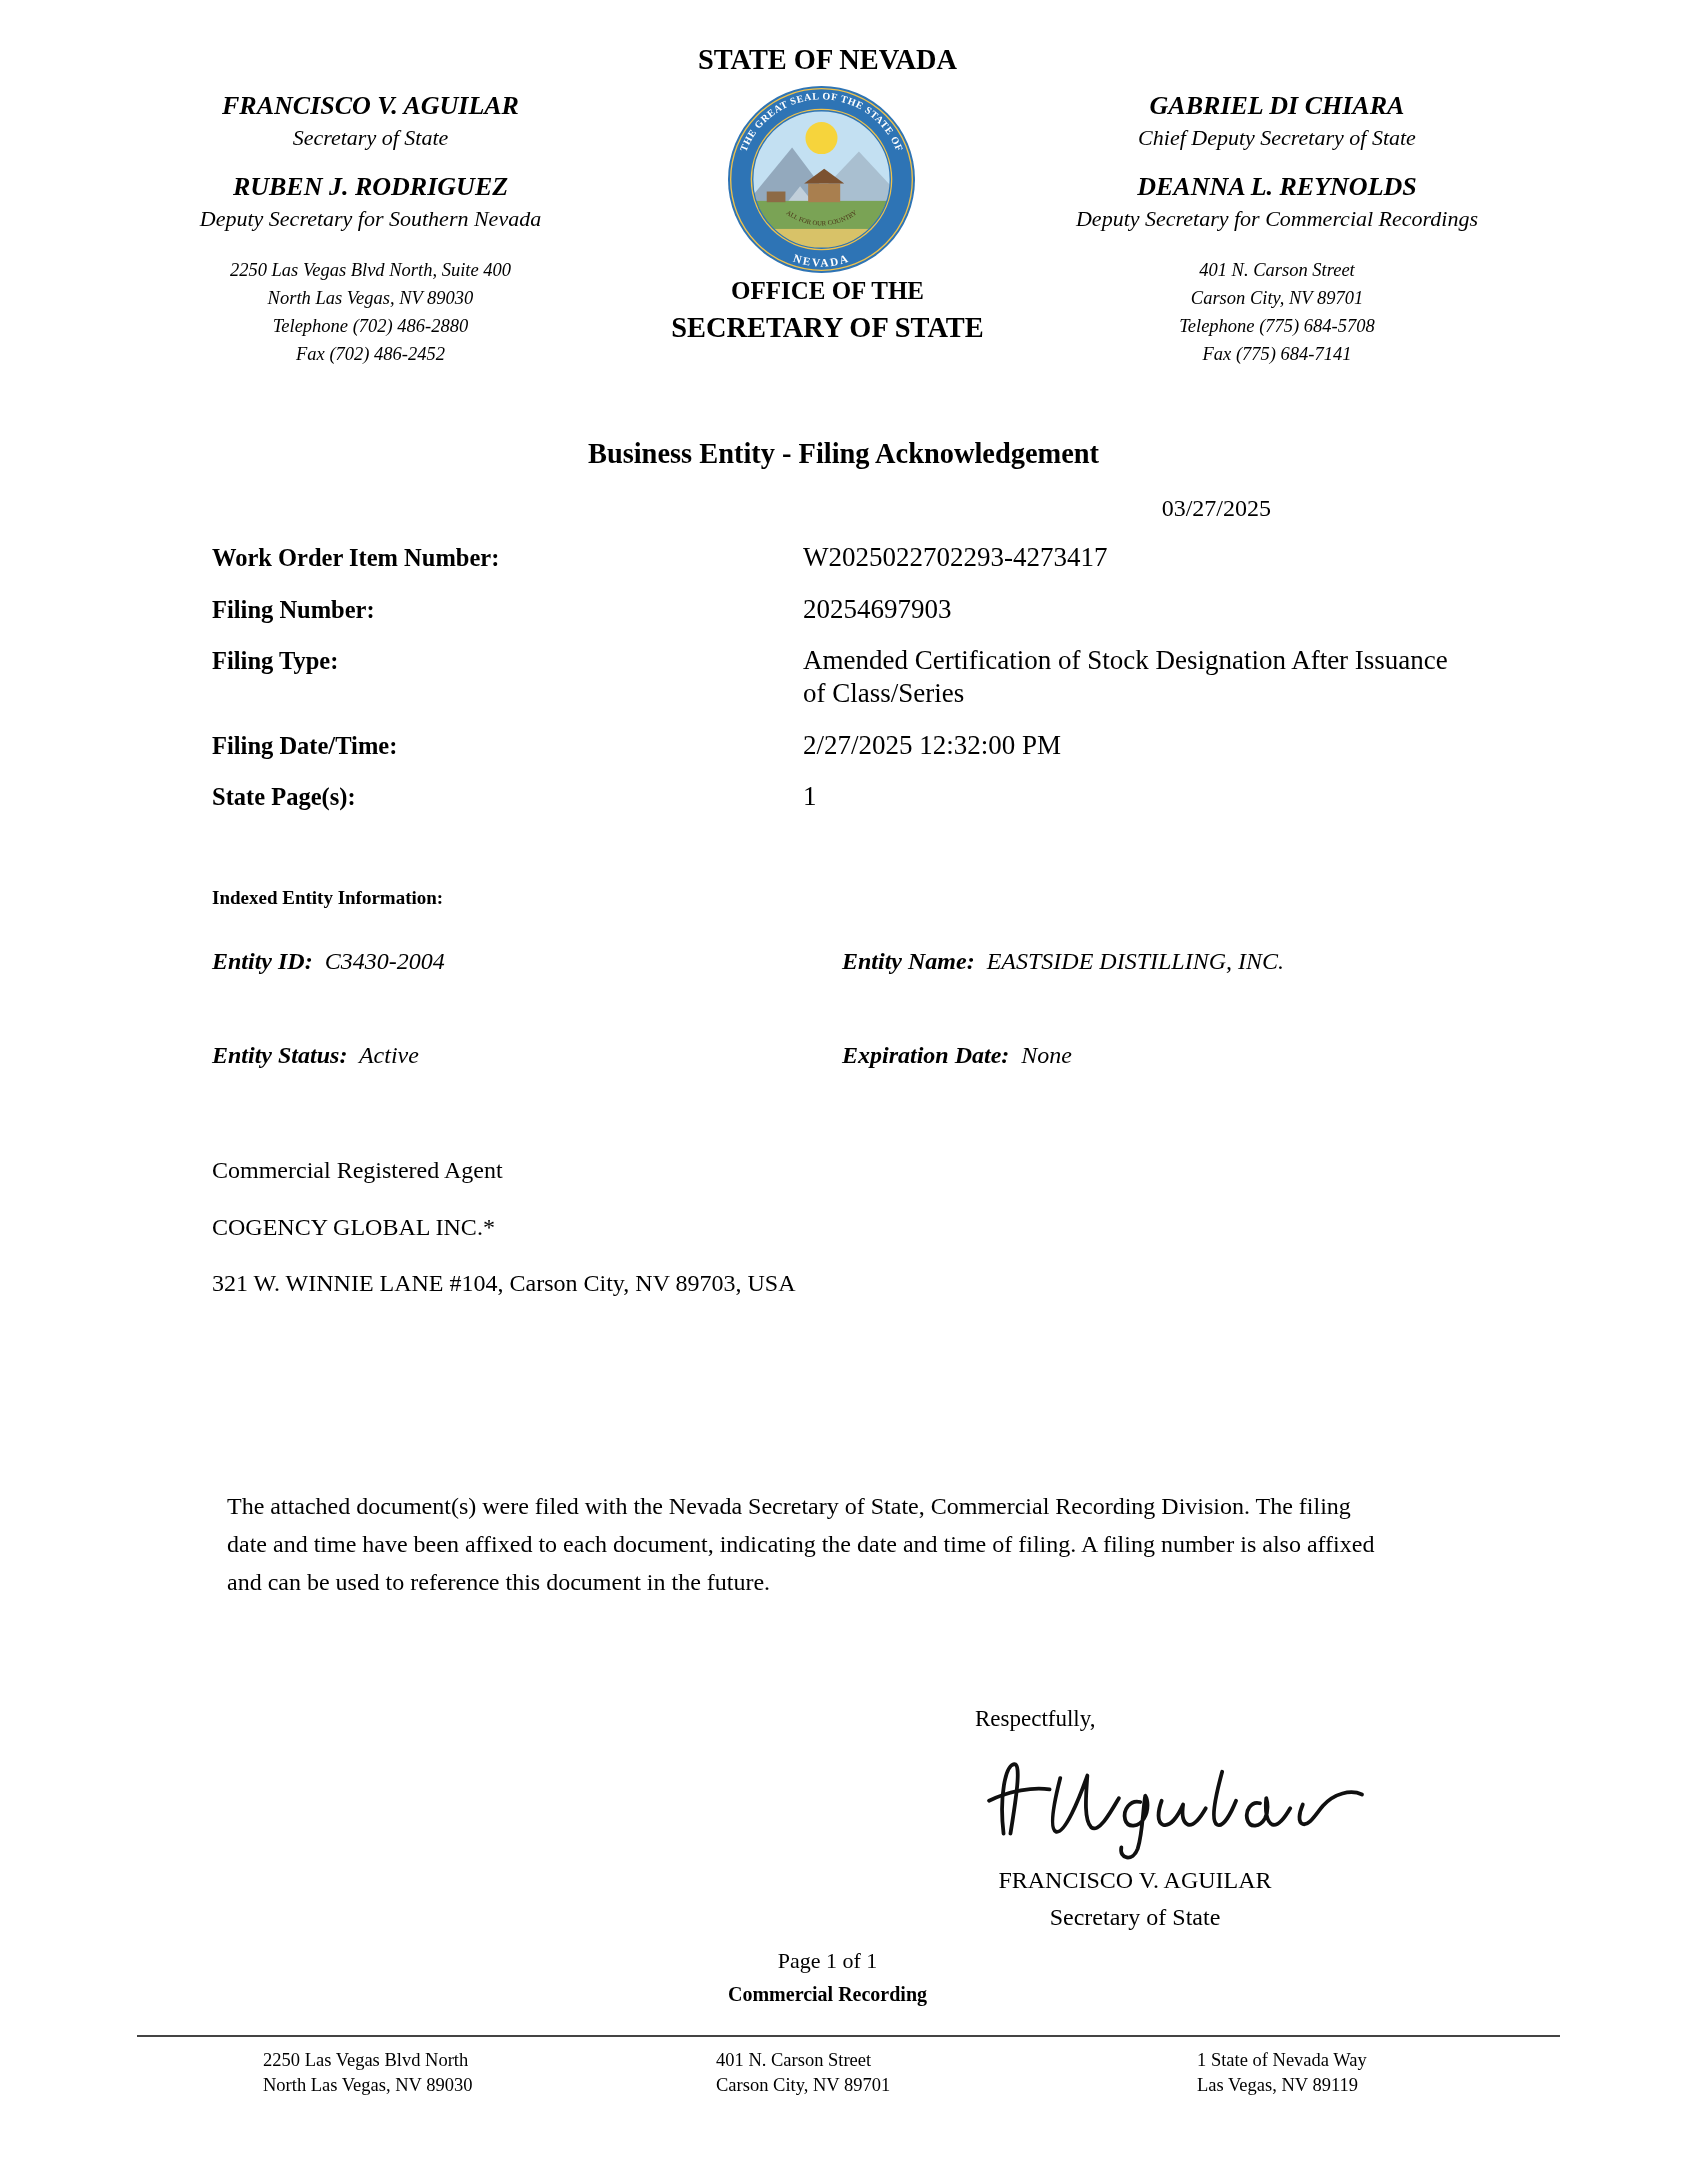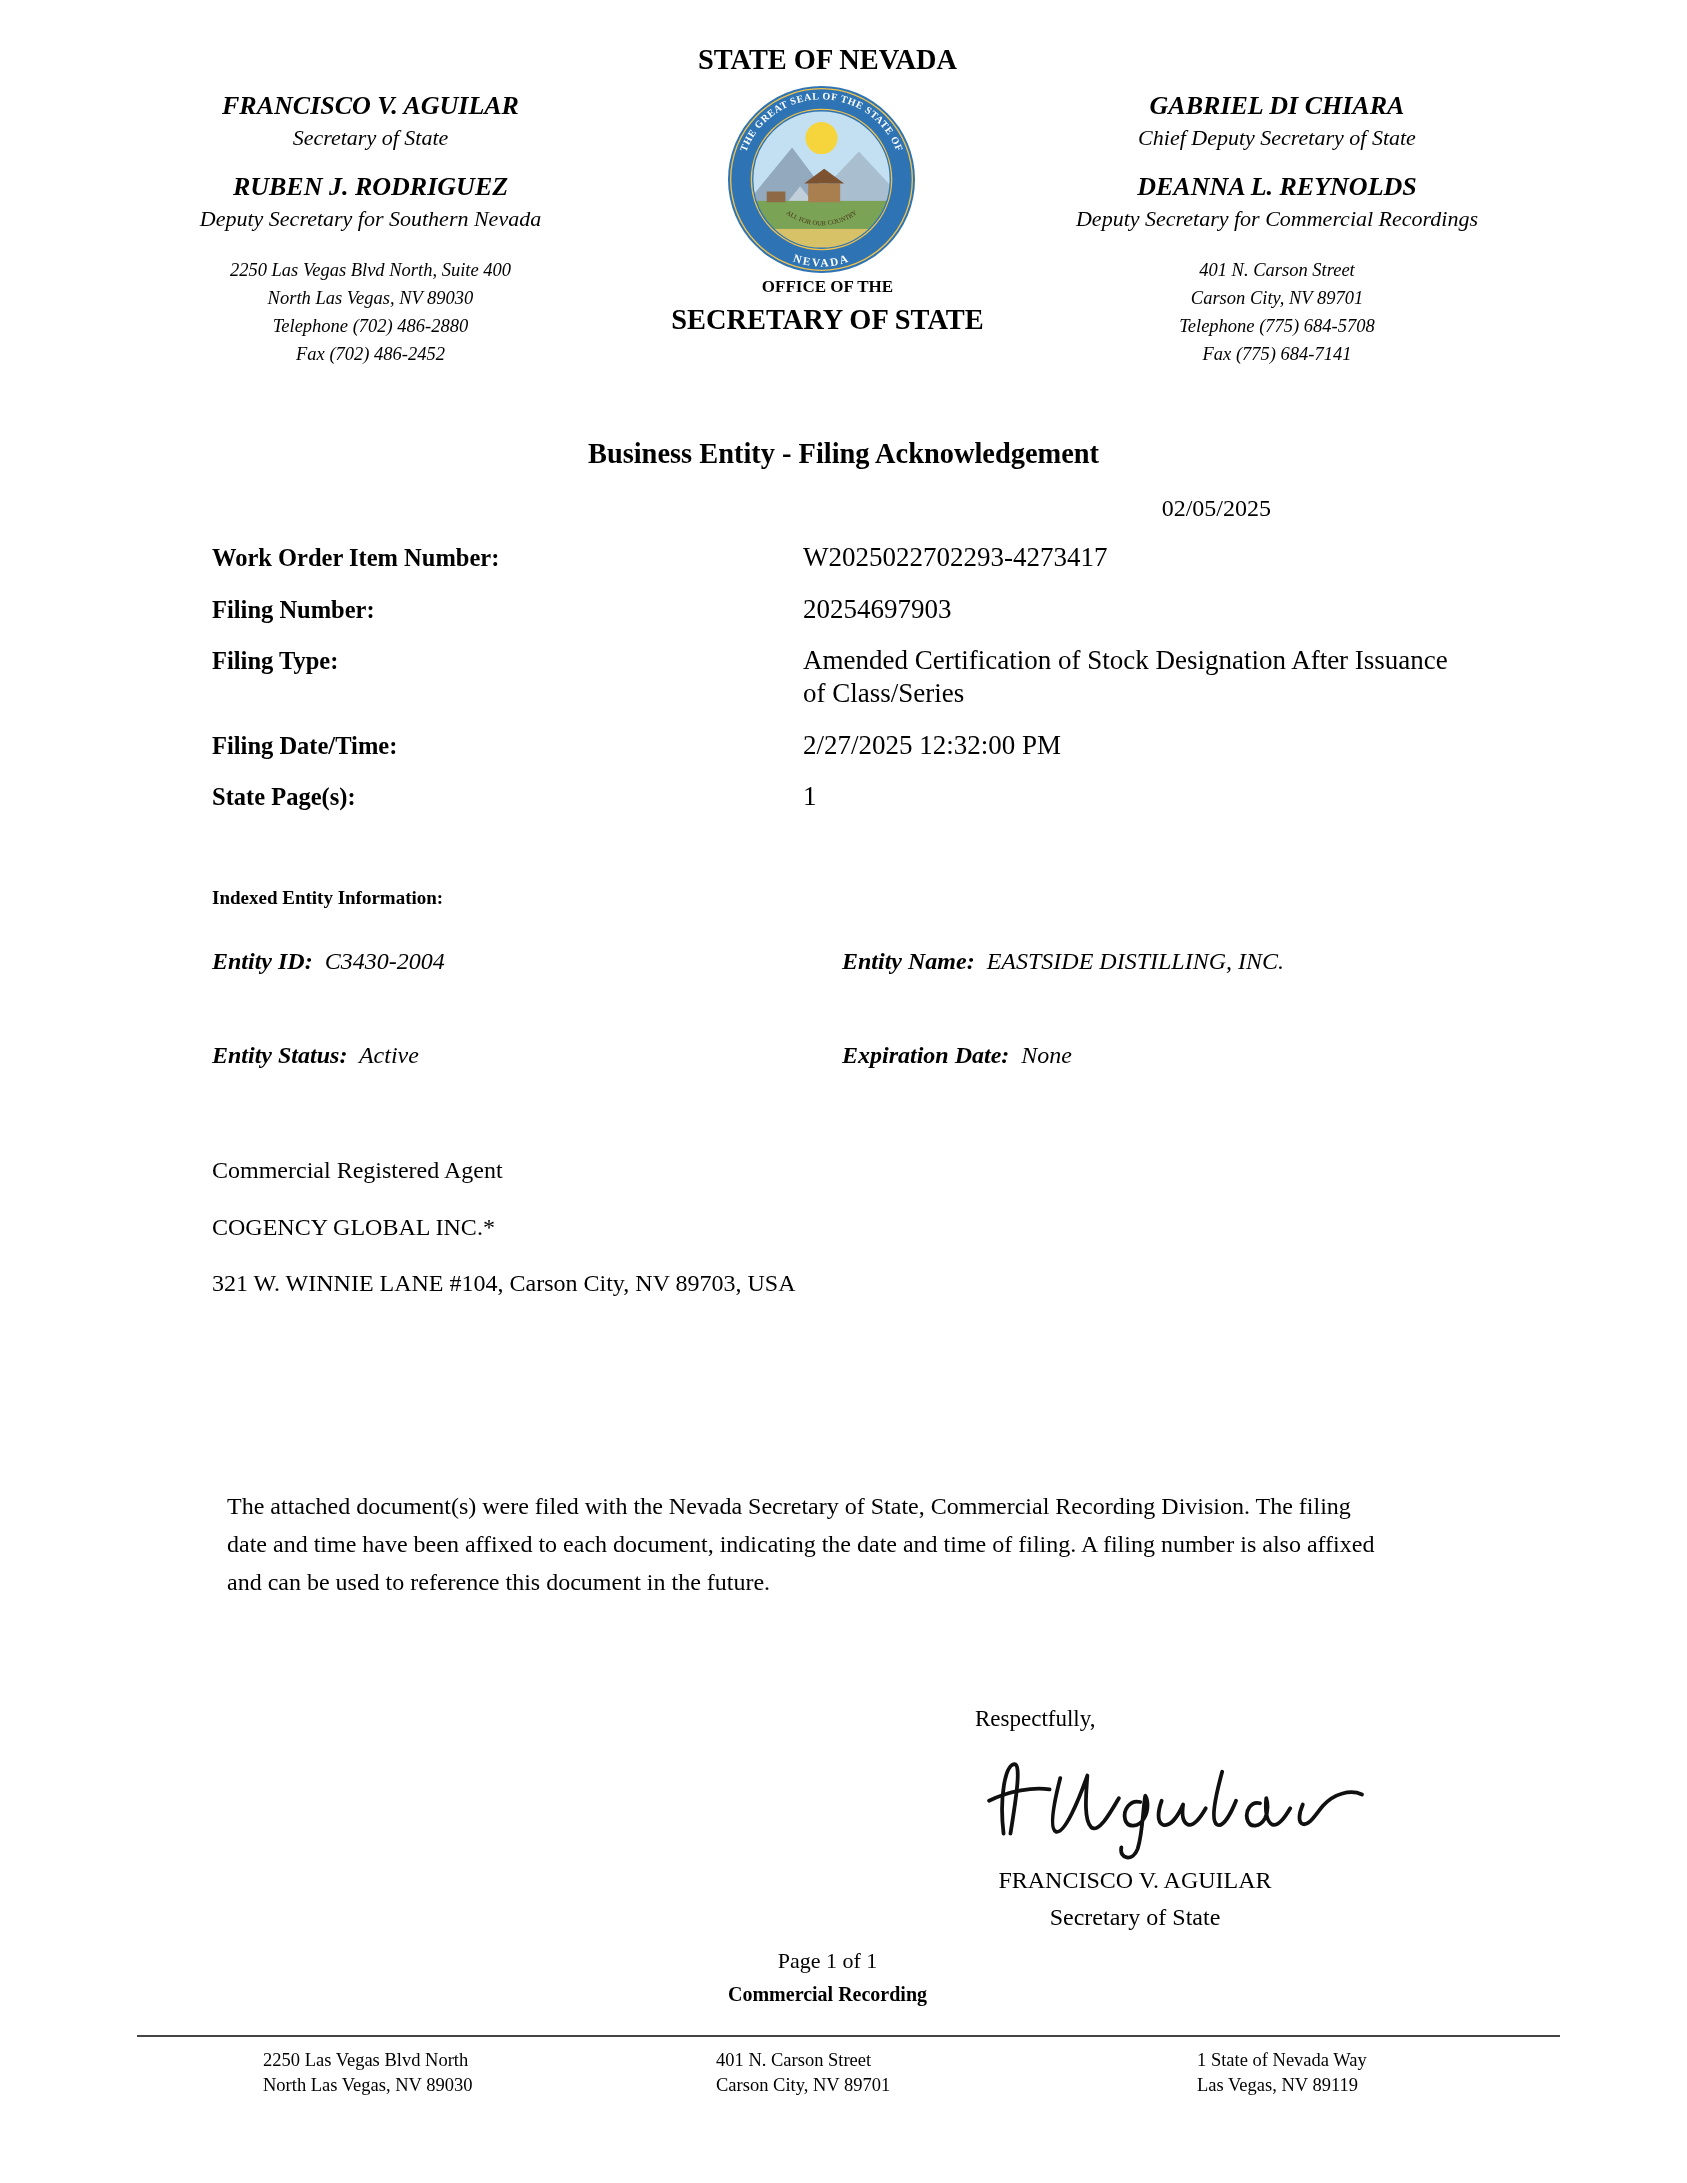--- a/index.html
+++ b/index.html
@@ -17,21 +17,21 @@
   .header-left  { left:119px;  width:503px; }
   .header-right { left:986px; width:582px; }
   .official-name   { font-size:26px; font-weight:bold; font-style:italic; }
   .official-title  { font-size:22px; font-style:italic; margin-top:4px; }
   .official-name.second { margin-top:21px; }
   .header-address  { margin-top:24px; font-size:18.5px; font-style:italic; line-height:28px; }
 
   .seal-wrap { top:86px; left:728px; width:187px; height:187px; }
 
   .office-title { top:277px; left:629px; width:397px; text-align:center; }
-  .office-line1 { font-size:17px; font-weight:bold; }
+  .office-line1 { font-size:25px; font-weight:bold; }
   .office-line2 { font-size:28.4px; font-weight:bold; margin-top:6.6px; }
 
   .doc-title { top:438px; left:0; width:1687px; text-align:center; font-size:28.4px; font-weight:bold; }
   .doc-date  { top:495px; right:400px; font-size:24px; }
 
   .fields { top:541px; left:212px; width:1264px; }
   .field-row { display:flex; margin-bottom:18.5px;gap:30px; }
   .field-label { width:561px; font-size:24.5px; font-weight:bold; line-height:33px; flex:none; }
   .field-value { font-size:27px; line-height:33px; max-width:688px; }
 
@@ -132,21 +132,21 @@
       </text>
     </svg>
   </div>
 
   <div class="abs office-title">
     <div class="office-line1">OFFICE OF THE</div>
     <div class="office-line2">SECRETARY OF STATE</div>
   </div>
 
   <div class="abs doc-title">Business Entity - Filing Acknowledgement</div>
-  <div class="abs doc-date">02/05/2025</div>
+  <div class="abs doc-date">03/27/2025</div>
 
   <div class="abs fields">
     <div class="field-row">
       <div class="field-label">Work Order Item Number:</div>
       <div class="field-value">W2025022702293-4273417</div>
     </div>
     <div class="field-row">
       <div class="field-label">Filing Number:</div>
       <div class="field-value">20254697903</div>
     </div>

